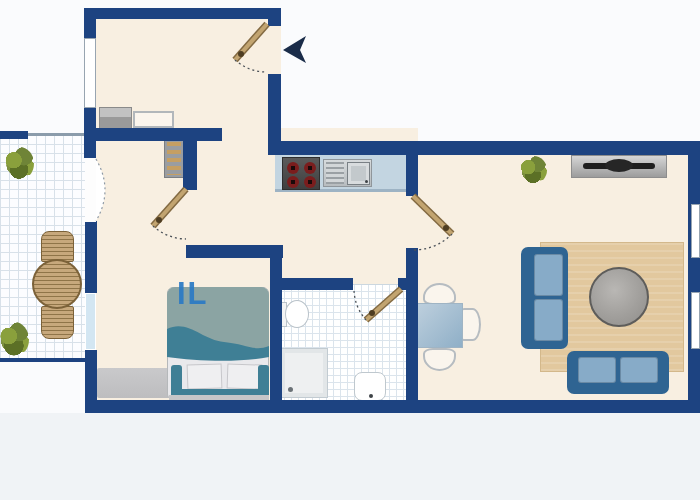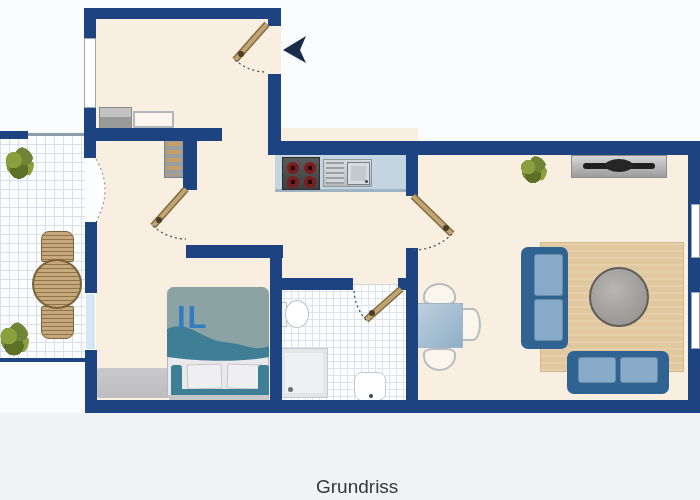--- a/index.html
+++ b/index.html
@@ -162,15 +162,14 @@
     <line x1="413" y1="196" x2="452" y2="234" style="stroke:var(--wood);stroke-width:4;"></line>
     <circle cx="446" cy="228" r="3" style="fill:#4e3d22;"></circle>
     <path d="M452,234 A54,54 0 0 1 413,250" style="fill:none;stroke:#4a5057;stroke-width:1.3;stroke-dasharray:2 3;"></path>
 
     <line x1="401" y1="289" x2="366" y2="320" style="stroke:var(--wood-dark);stroke-width:7;"></line>
     <line x1="401" y1="289" x2="366" y2="320" style="stroke:var(--wood);stroke-width:4;"></line>
     <circle cx="372" cy="313" r="3" style="fill:#4e3d22;"></circle>
     <path d="M366,320 A47,47 0 0 1 354,289" style="fill:none;stroke:#4a5057;stroke-width:1.3;stroke-dasharray:2 3;"></path>
   </svg>
 
-  <div class="label" style="left:177px;top:300px;font-size:31px;font-weight:bold;color:var(--watermark-color);letter-spacing:2px;opacity:.92;">IL</div>
-  <div class="label" style="left:316px;top:476px;font-size:19px;">Grundriss</div>
+  <div class="label" style="left:177px;top:276px;font-size:31px;font-weight:bold;color:var(--watermark-color);letter-spacing:2px;opacity:.92;">IL</div>
 </div>
 
 </body></html>

